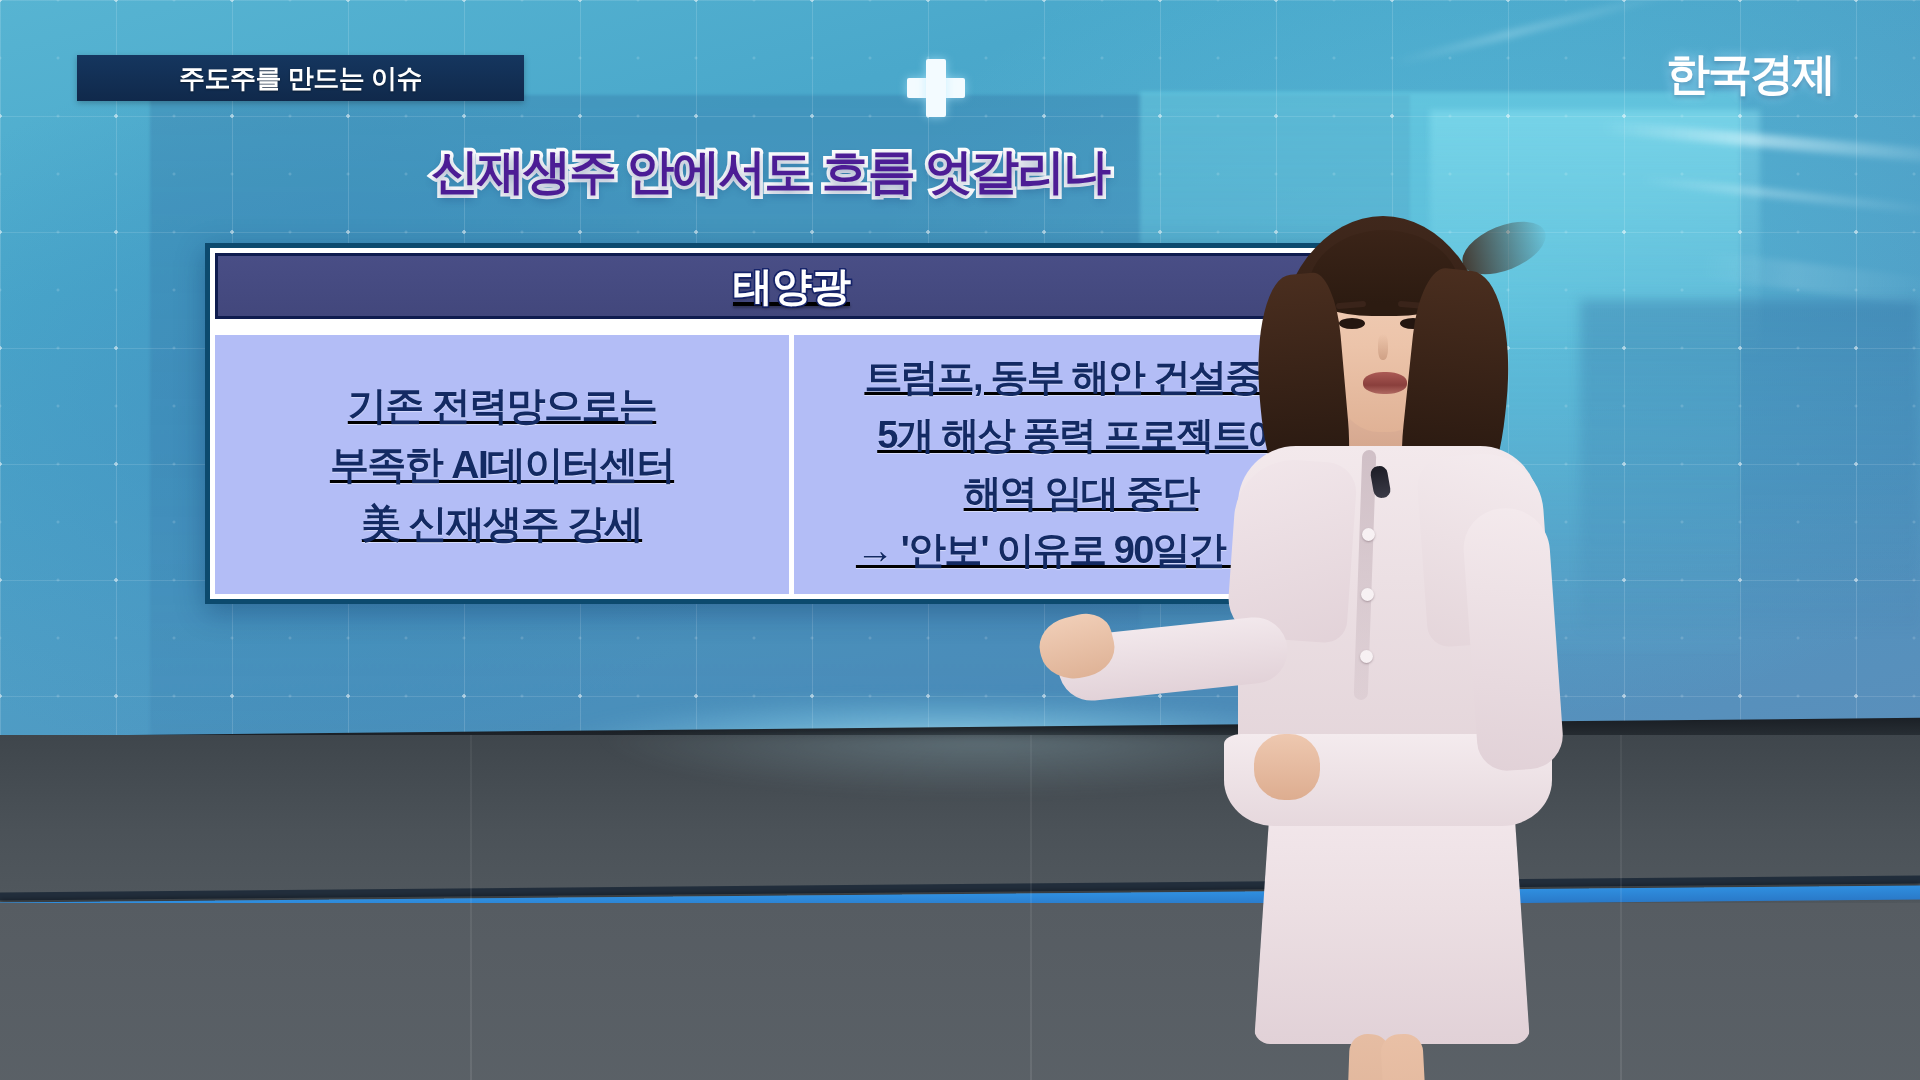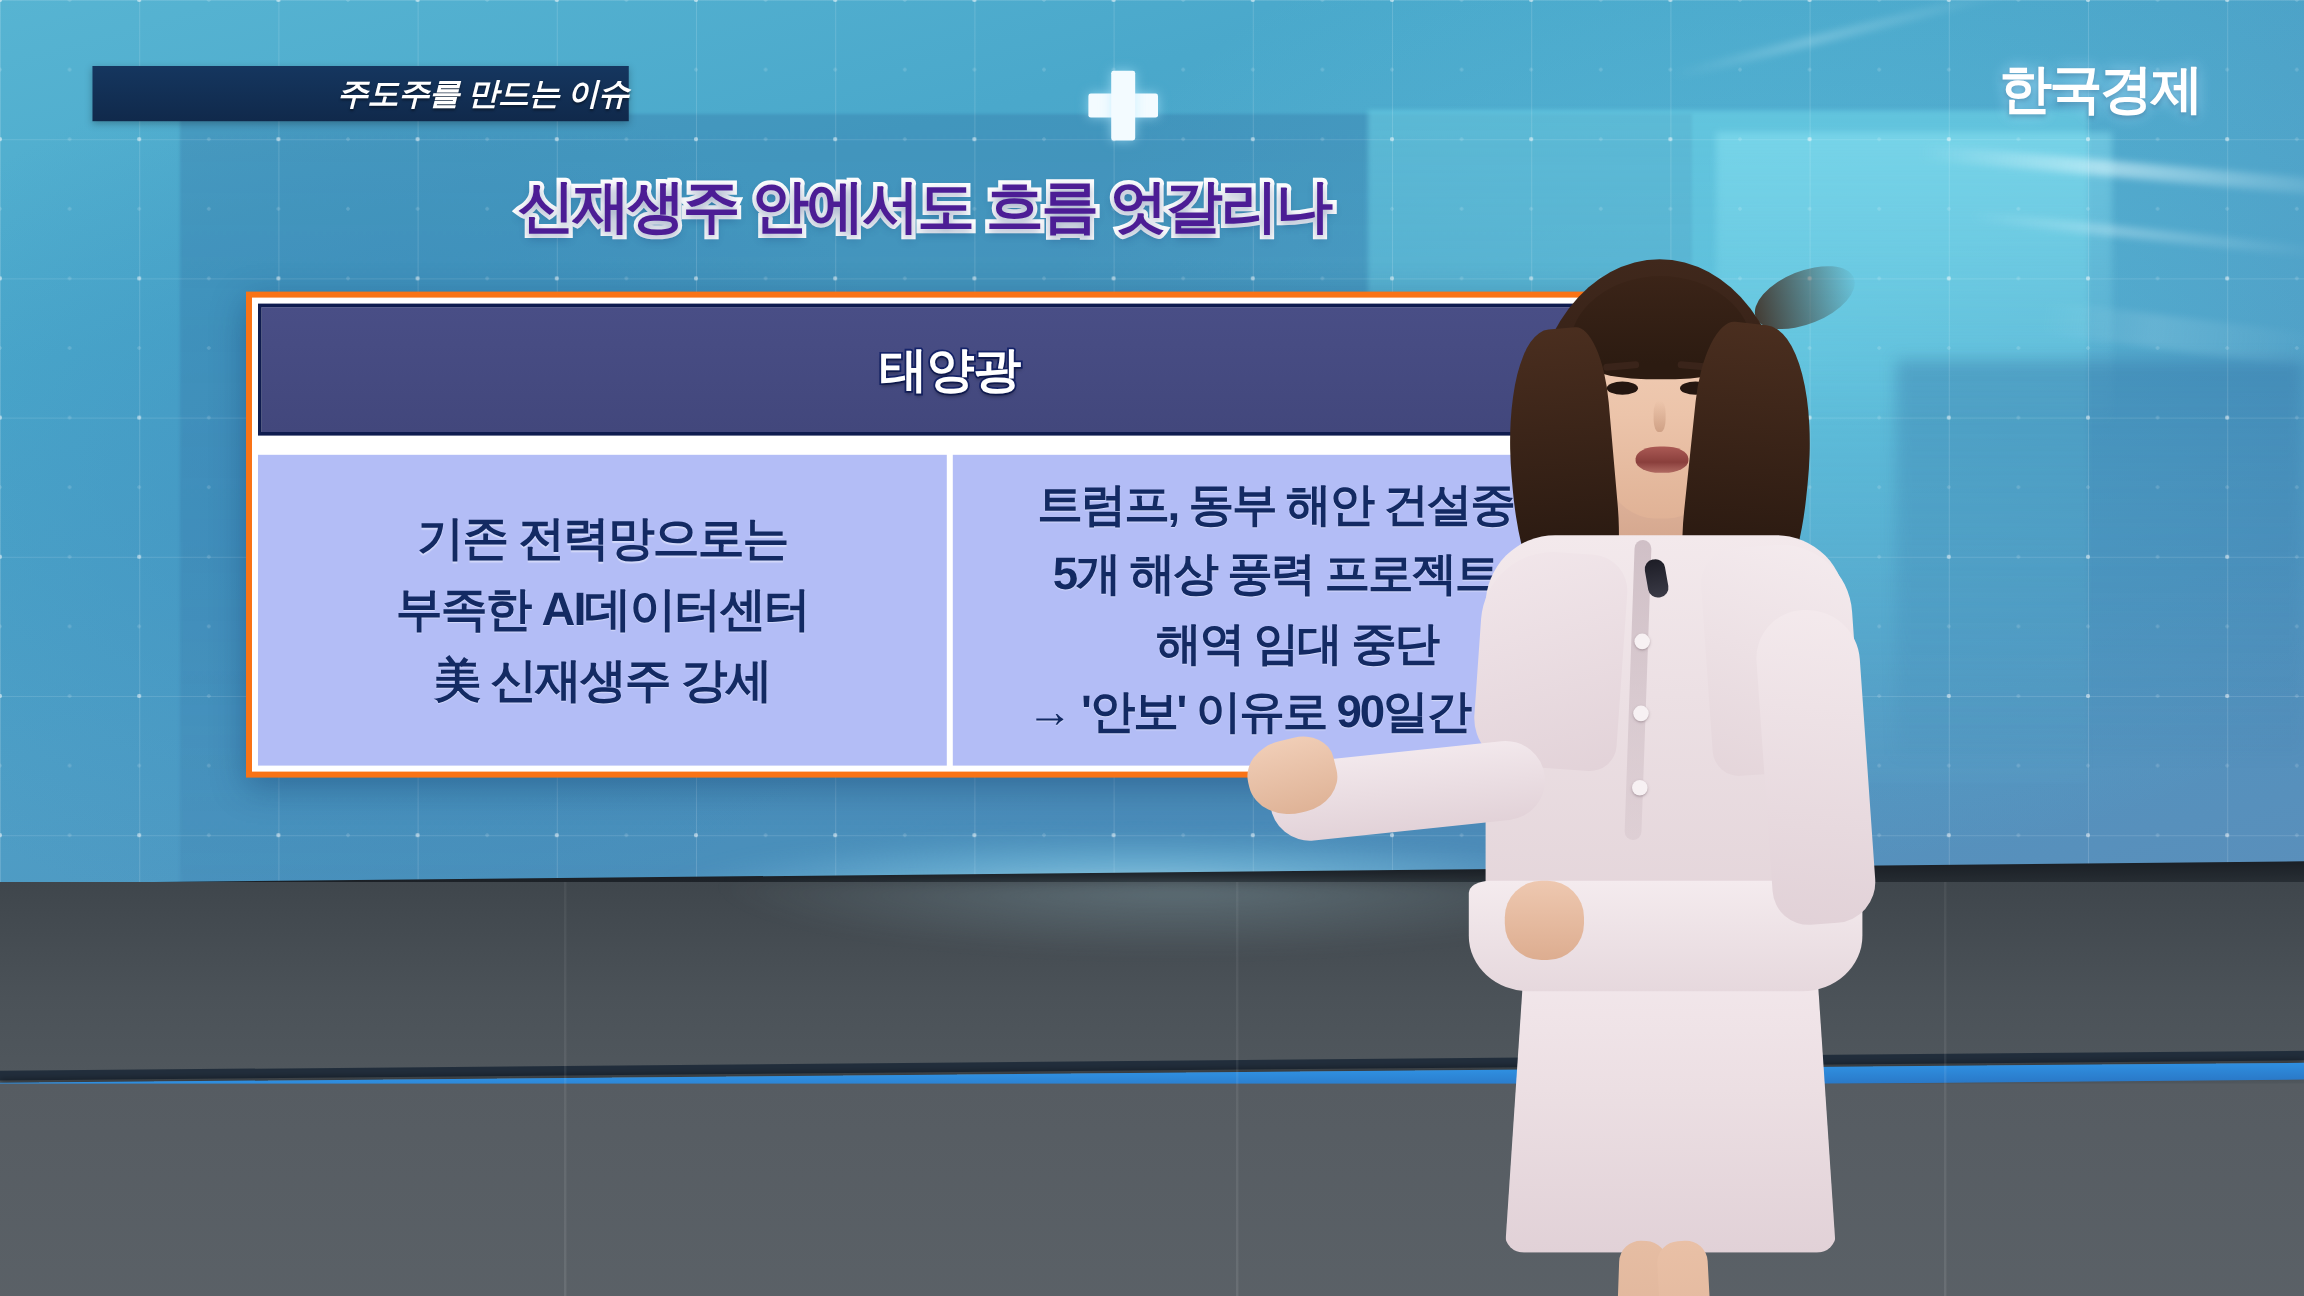--- a/index.html
+++ b/index.html
@@ -116,23 +116,22 @@
   .floor-reflect {
     position:absolute; left:600px; top:735px; width:760px; height:60px;
     background:radial-gradient(ellipse at center top, rgba(190,240,255,0.25), rgba(190,240,255,0) 72%);
     filter:blur(6px);
   }
 
   
   #topic-banner {
     position:absolute; left:77px; top:55px; width:447px; height:46px;
     background:linear-gradient(180deg, #15365f 0%, #10294b 100%);
-    display:flex; align-items:center; justify-content:flex-end;
+    display:flex; align-items:center; justify-content:center;
     box-shadow:0 2px 6px rgba(0,0,0,0.25);
-    font-style:italic;
   }
   #topic-banner .txt {
     color:#ffffff; font-size:26px; font-weight:bold; letter-spacing:-0.5px;
     text-shadow:0 1px 2px rgba(0,0,0,0.4);
   }
 
   
   #plus-mark {
     position:absolute; left:907px; top:59px; width:58px; height:58px;
   }
@@ -159,24 +158,25 @@
   #headline .txt {
     font-size:48px; font-weight:bold; letter-spacing:-2px;
     color:#4c1d95;
     -webkit-text-stroke:7px #ffffff;
     paint-order:stroke fill;
     text-shadow:0 4px 8px rgba(20,50,110,0.45);
   }
 
   
   #comparison-table {
-    position:absolute; left:205px; top:243px; width:1173px; height:405px;
-    background:#f97316;
+    position:absolute; left:205px; top:243px; width:1173px; height:361px;
+    background:#0c4a6e;
     padding:5px;
     box-shadow:0 8px 26px rgba(10,40,90,0.35);
+    text-decoration:underline;
   }
   #comparison-table .inner {
     width:100%; height:100%; background:#ffffff; padding:5px;
   }
   .tbl-grid { width:100%; height:100%; display:flex; flex-direction:column; }
   .tbl-head { display:flex; height:117px; gap:5px; }
   .tbl-head .cell {
     flex:1; background:linear-gradient(180deg,#494e86 0%, #42477c 100%);
     border:3px solid #0f1c4f;
     display:flex; align-items:center; justify-content:center;

